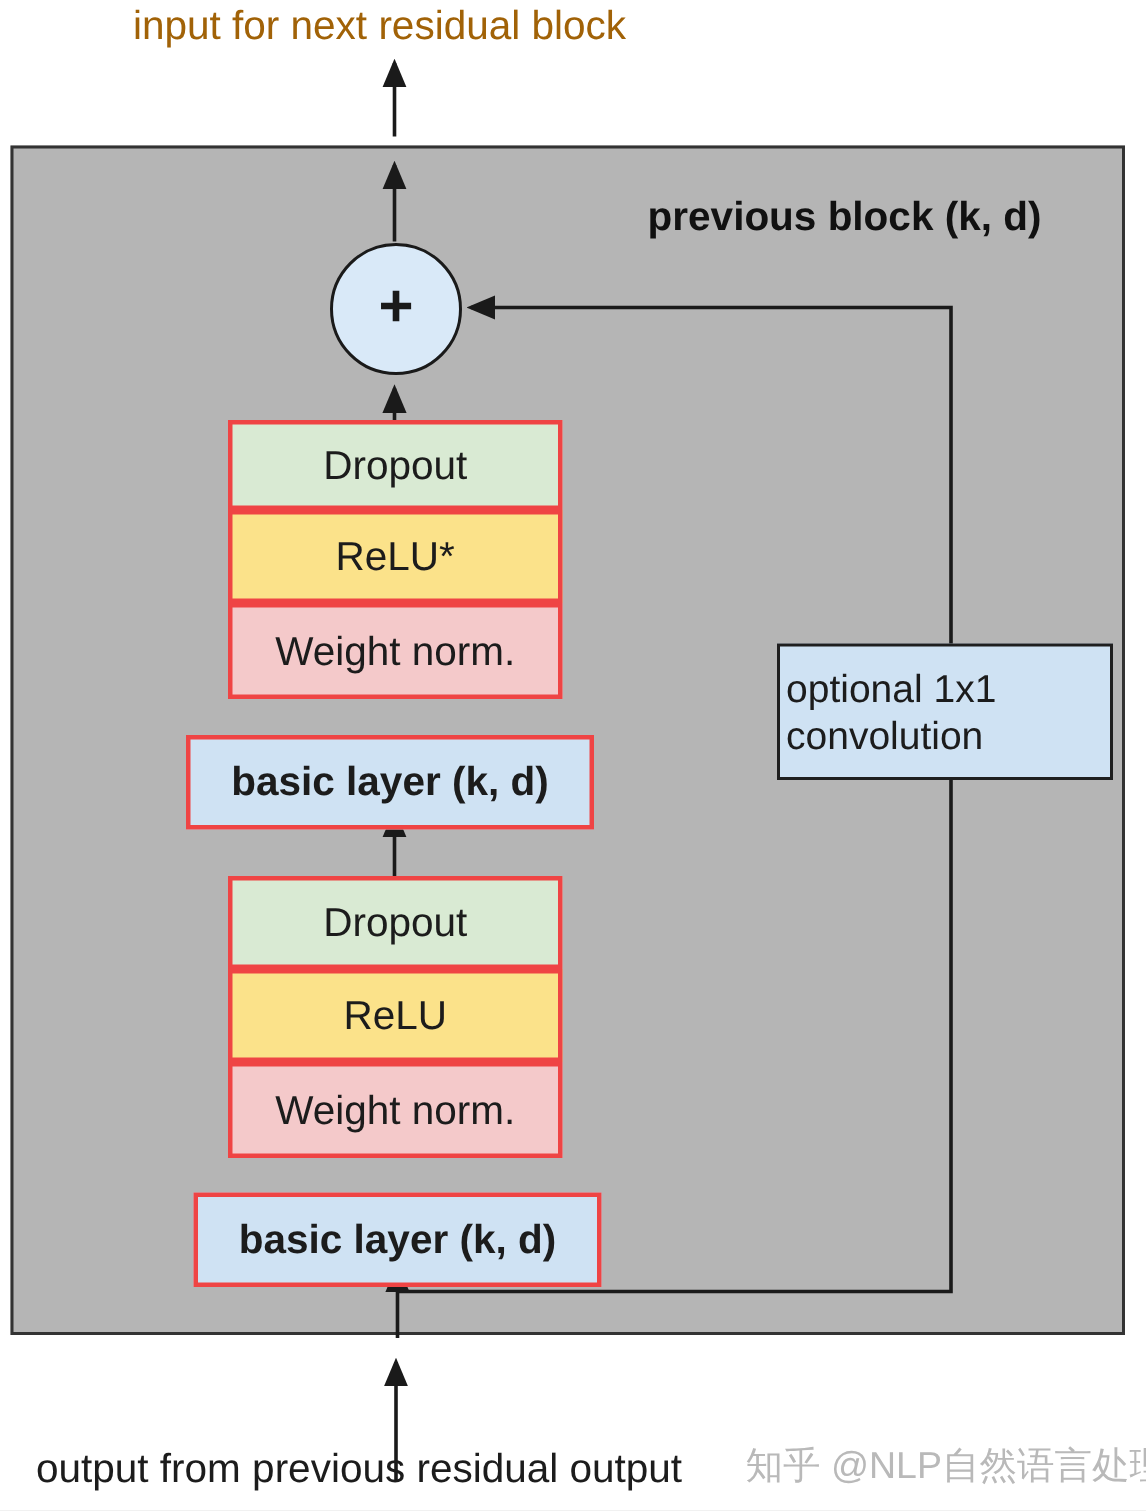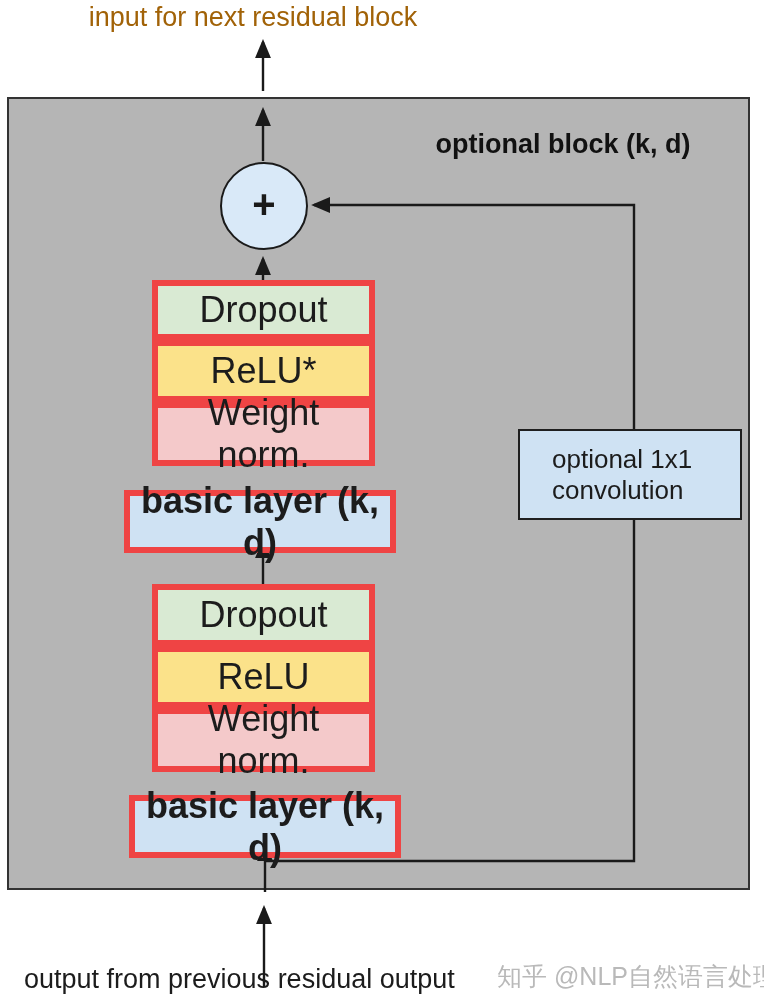--- a/index.html
+++ b/index.html
@@ -45,25 +45,25 @@
     text-align: center;
     font-weight: bold;
     font-size: 27px;
     color: #111111;
   }
 
   #lines-svg { left: 0; top: 0; width: 764px; height: 1007px; pointer-events: none; }
 
   .node {
     box-sizing: border-box;
-    border: 6px solid #ef4444;
+    border: 3px solid #ef4444;
     display: flex;
     align-items: center;
     justify-content: center;
-    font-size: 36px;
+    font-size: 27px;
     color: #1c1c1c;
     text-align: center;
   }
   .fill-dropout { background: #d9ead3; }
   .fill-relu    { background: #fbe28a; }
   .fill-wnorm   { background: #f4c9ca; }
   .fill-basic   { background: #cfe2f3; font-weight: bold; margin-top: 20px; }
 
   
   #dropout-1 { left: 152px; top: 280px; width: 223px; height: 60px; }
@@ -96,21 +96,21 @@
 
   #optional-conv {
     left: 518px; top: 429px;
     width: 224px; height: 91px;
     background: #cfe2f3;
     border: 2.5px solid #1f1f1f;
     box-sizing: border-box;
     display: flex;
     flex-direction: column;
     justify-content: center;
-    padding-left: 32px;
+    padding-left: 4px;
     font-size: 26px;
     color: #1c1c1c;
     line-height: 31px;
   }
 </style>
 </head>
 <body>
 
 <div id="stage">
 
@@ -133,21 +133,21 @@
 
     <line x1="263" y1="281" x2="263" y2="259" stroke="#1a1a1a" stroke-width="2.4" marker-end="url(#ah)"></line>
 
     <line x1="263" y1="585" x2="263" y2="542" stroke="#1a1a1a" stroke-width="2.4" marker-end="url(#ah)"></line>
 
     <line x1="265" y1="892" x2="265" y2="845" stroke="#1a1a1a" stroke-width="2.4" marker-end="url(#ah)"></line>
 
     <line x1="264" y1="987" x2="264" y2="908" stroke="#1a1a1a" stroke-width="2.4" marker-end="url(#ah)"></line>
   </svg>
 
-  <div class="abs" id="block-title">optional block (k, d)</div>
+  <div class="abs" id="block-title">previous block (k, d)</div>
 
   <div class="abs" id="sum-circle">
     <span>+</span>
   </div>
 
   <div class="abs node fill-dropout" id="dropout-1">Dropout</div>
   <div class="abs node fill-relu" id="relu-1">ReLU*</div>
   <div class="abs node fill-wnorm" id="wnorm-1">Weight norm.</div>
   <div class="abs node fill-basic" id="basic-1">basic layer (k, d)</div>
 

